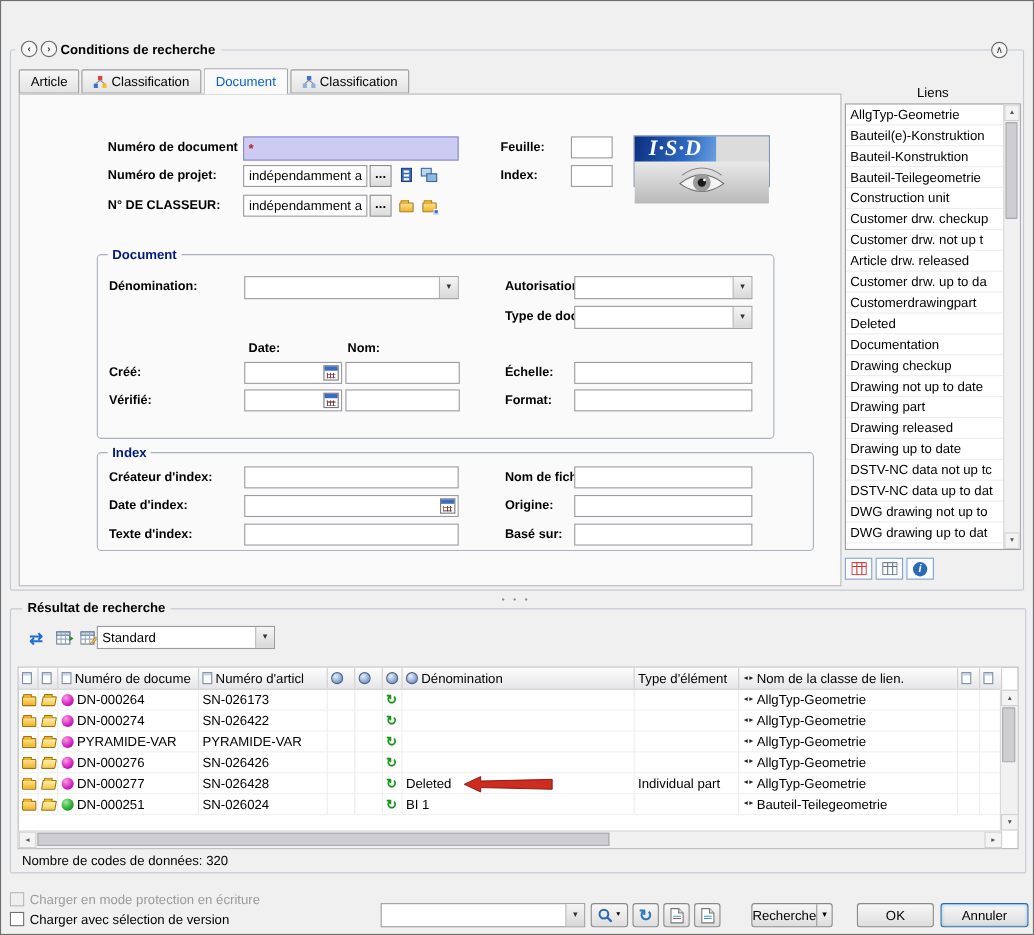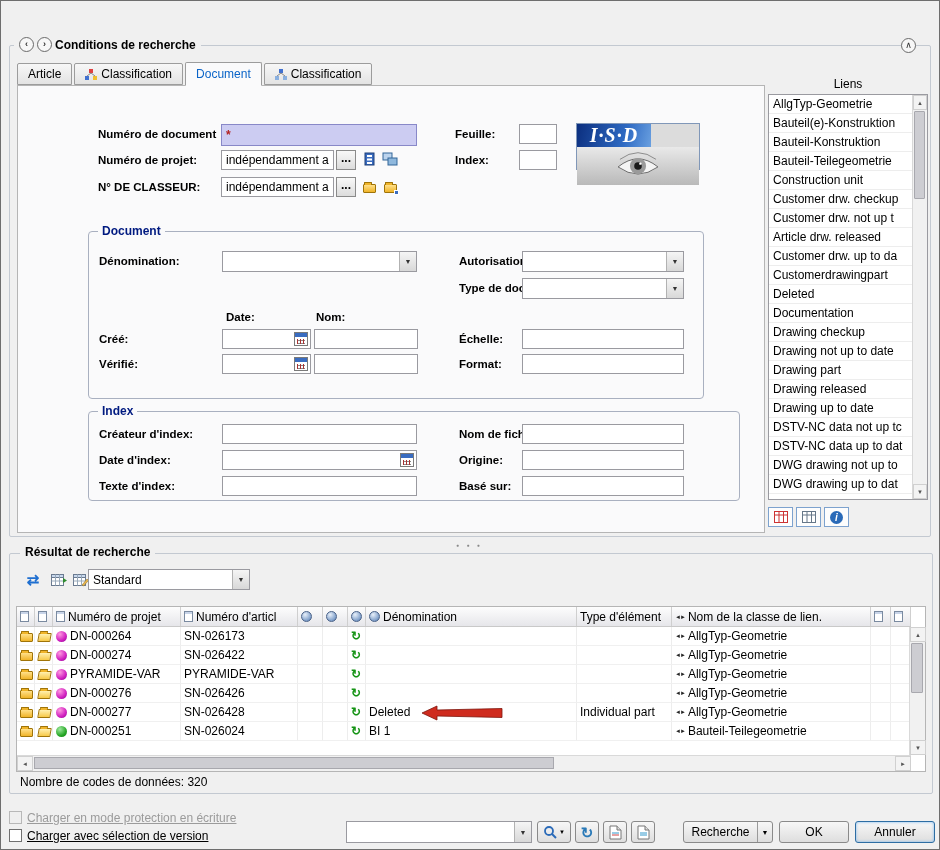--- a/index.html
+++ b/index.html
@@ -74,21 +74,21 @@
   .recyc { color:#169416; font-weight:bold; font-size:12px; line-height:1; flex:none; }
   .lnkic { font-size:6px; letter-spacing:-1px; color:#222; flex:none; }
 
   .vscroll { position:absolute; right:0; top:20px; bottom:16px; width:16px; background:#f1f1f1; border-left:1px solid #d9d9d9; }
   .hscroll { position:absolute; left:0; bottom:0; height:16px; width:894px; background:#f1f1f1; border-top:1px solid #d9d9d9; }
   .hthumb { position:absolute; top:1px; height:12px; background:#cdcdd2; border:1px solid #a8a8ae; }
   .harr { position:absolute; top:0; width:16px; height:15px; display:flex; align-items:center; justify-content:center; font-size:6px; color:#555; background:#f3f3f3; border:1px solid #d0d0d0; }
 
   .cb { position:absolute; width:13px; height:13px; border:1px solid #707070; background:#fff; }
   .cb.dis { background:#efefef; border-color:#b8b8b8; }
-  .ftxt { position:absolute; white-space:nowrap;text-decoration:underline; }
+  .ftxt { position:absolute; white-space:nowrap; }
 
   .btn { position:absolute; height:22px; display:flex; align-items:center; justify-content:center; background:linear-gradient(#f7f7f7,#dedede); border:1px solid #8a8a8a; border-radius:3px; }
   .btn.default { border-color:#2d6da3; box-shadow:inset 0 0 3px #7ab8f0; }
   .btn .btxt { flex:1; text-align:center; }
   .btn .sp-arr { width:15px; height:100%; border-left:1px solid #9a9a9a; display:flex; align-items:center; justify-content:center; font-size:7px; }
   .icobtn { position:absolute; height:22px; display:flex; align-items:center; justify-content:center; gap:1px; background:linear-gradient(#f7f7f7,#dedede); border:1px solid #8a8a8a; border-radius:3px; }
   .dots { position:absolute; font-size:5px; color:#8a8a8a; letter-spacing:3px; }
   .status { position:absolute; white-space:nowrap; }
   svg { flex:none; }
 </style>
@@ -325,21 +325,21 @@
     <div class="rtable">
       <div class="thead">
         <div class="hcell">
             <span class="page"></span>
           </div>
         <div class="hcell">
             <span class="page"></span>
           </div>
         <div class="hcell">
             <span class="page"></span>
-            <span>Numéro de projet</span>
+            <span>Numéro de docume</span>
           </div>
         <div class="hcell">
             <span class="page"></span>
             <span>Numéro d'articl</span>
           </div>
         <div class="hcell">
             <span class="globe"></span>
           </div>
         <div class="hcell">
             <span class="globe"></span>
@@ -614,20 +614,20 @@
   </div>
   <div class="icobtn" style="left:630px;top:820px;width:24px">
     <svg width="13" height="15">
         <path d="M1 1 h7 l4 4 v9 H1 z" fill="#fff" stroke="#777"></path>
         <path d="M8 1 v4 h4" fill="#ddd" stroke="#777"></path>
         <line x1="3" y1="8" x2="10" y2="8" stroke="#3399cc"></line>
         <line x1="3" y1="10" x2="10" y2="10" stroke="#3399cc"></line>
       </svg>
   </div>
 
-  <div class="btn" style="left:682px;top:820px;width:90px">
+  <div class="btn" style="left:682px;top:820px;width:74px">
     <span class="btxt">Recherche</span>
     <span class="sp-arr">▼</span>
   </div>
   <div class="btn" style="left:778px;top:820px;width:70px">OK</div>
   <div class="btn default" style="left:854px;top:820px;width:80px">Annuler</div>
 
 </div>
 
 </body></html>

